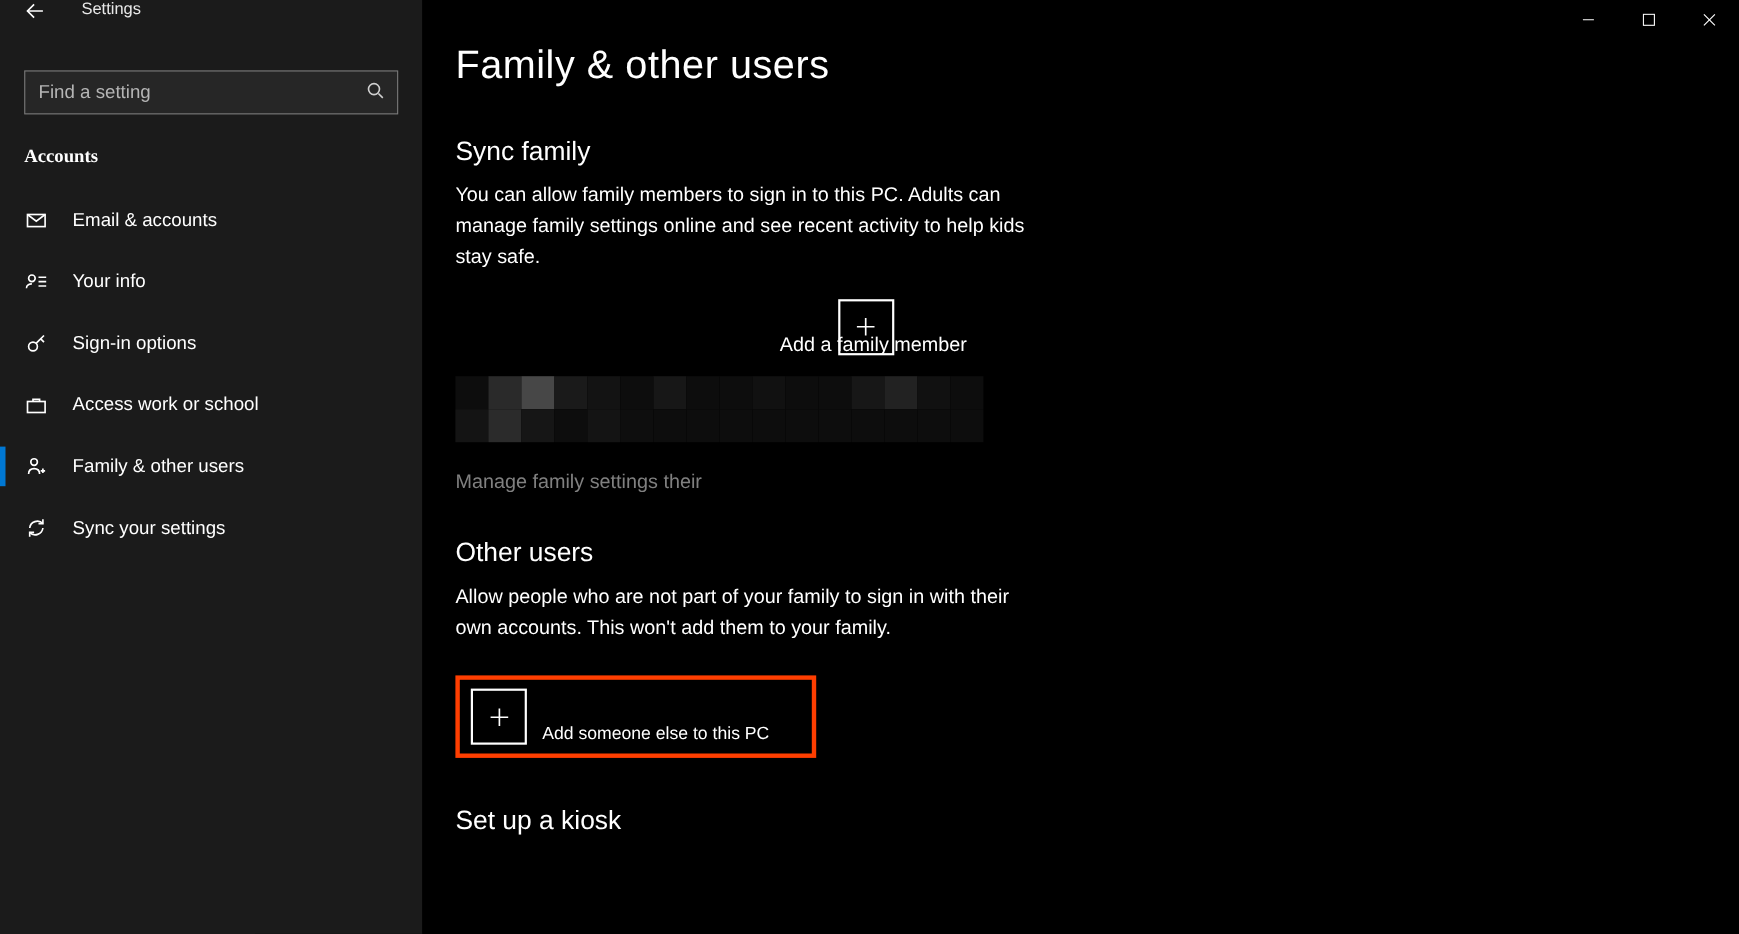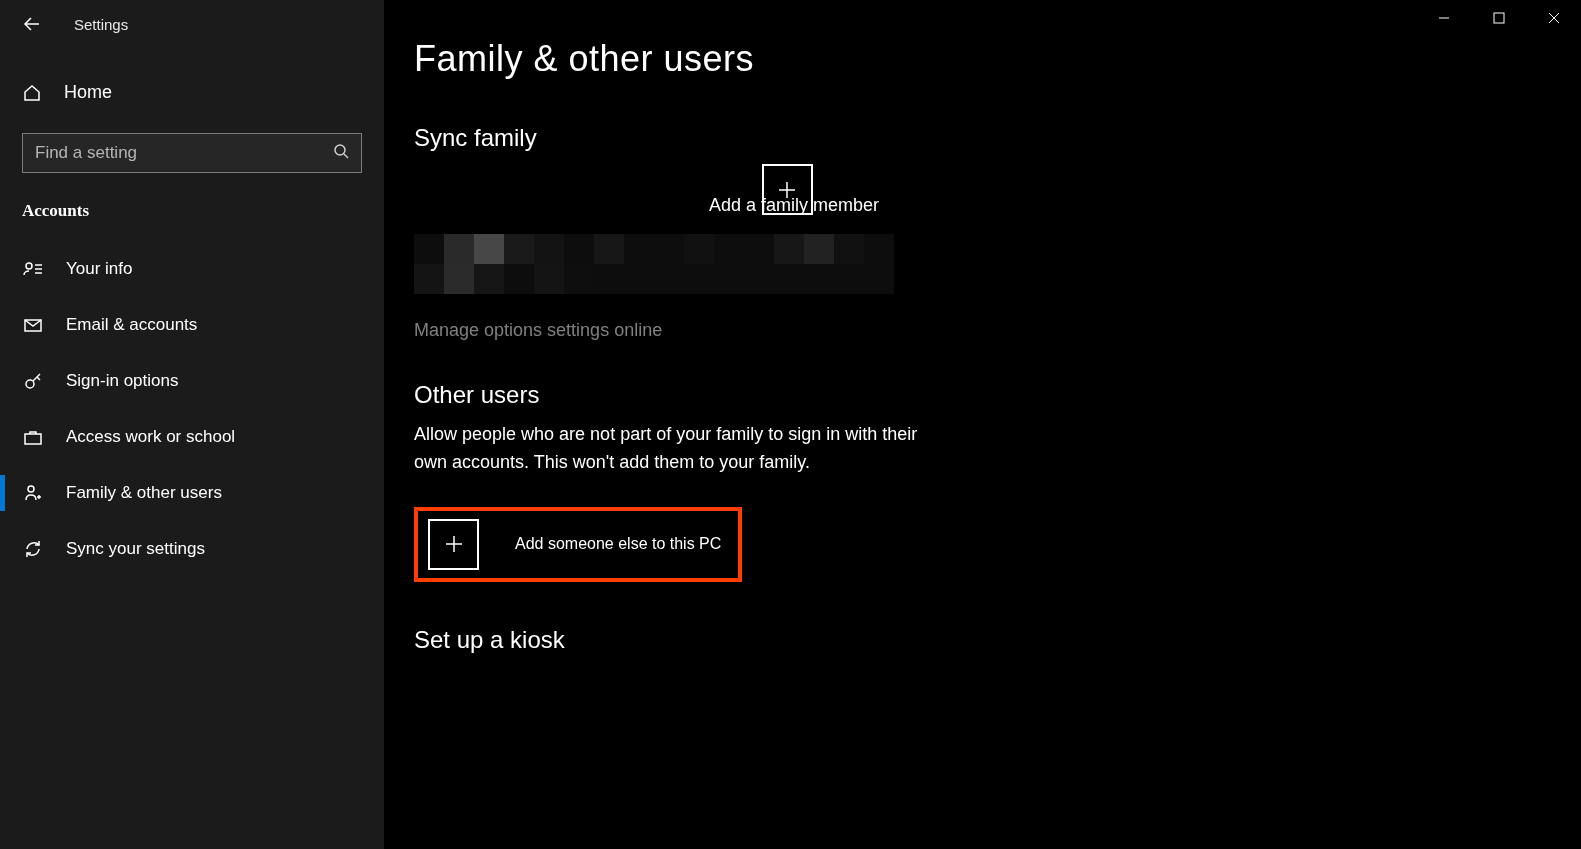--- a/index.html
+++ b/index.html
@@ -31,21 +31,21 @@
   
   .sidebar{
     position:absolute;
     left:0;top:0;
     width:384px;
     height:100%;
     background:#1b1b1b;
   }
   .sidebar-header{
     display:flex;
-    align-items:center;
+    align-items:flex-start;
     height:48px;
     padding-left:22px;
   }
   .sidebar-header .back{
     width:30px;
     display:flex;
     align-items:center;
     justify-content:flex-start;
     margin-right:22px;
   }
@@ -161,23 +161,22 @@
   .plus-box svg{stroke:#fff;}
   .add-row .label{
     font-size:18px;
     color:#fff;
     margin-top:-20px;
   }
   .highlight-box{
     border:4px solid #ff3e00;
     padding:8px 10px;
     display:inline-flex;
-    align-items:center;
+    align-items:flex-end;
     margin-top:6px;
-    gap:22px;
   }
   .highlight-box .plus-box{margin-right:14px;}
   .highlight-box .label{margin-top:0;}
   .blur-strip{
     display:flex;
     gap:0;
     margin-top:0;
     margin-bottom:26px;
   }
   .blur-strip span{
@@ -218,65 +217,59 @@
   <div class="sidebar-header">
     <div class="back">
       <svg width="20" height="20" viewBox="0 0 20 20" fill="none" stroke="#fff" stroke-width="1.5">
         <line x1="3" y1="10" x2="17" y2="10"></line>
         <polyline points="9,4 3,10 9,16"></polyline>
       </svg>
     </div>
     <div class="title">Settings</div>
   </div>
 
-  <div class="home-link">
-    <svg width="20" height="20" viewBox="0 0 20 20" fill="none" stroke="#fff" stroke-width="1.5">
-      <path d="M3 9 L10 3 L17 9 V17 H3 Z"></path>
-    </svg>
-    <span>Home</span>
-  </div>
 
   <div class="search-wrap">
     <input type="text" placeholder="Find a setting" style="">
     <span class="mag">
       <svg width="16" height="16" viewBox="0 0 16 16" fill="none" stroke="#cfcfcf" stroke-width="1.5">
         <circle cx="7" cy="7" r="5"></circle>
           <line x1="11" y1="11" x2="15" y2="15"></line>
       </svg>
     </span>
   </div>
 
   <div class="section-title">Accounts</div>
 
   <div class="nav-item">
     <span class="icon">
       <svg width="20" height="20" viewBox="0 0 20 20" fill="none" stroke="#fff" stroke-width="1.5">
+        <rect x="2" y="5" width="16" height="11"></rect>
+          <polyline points="2,5 10,11 18,5"></polyline>
+      </svg>
+    </span>
+    <span>Email &amp; accounts</span>
+  </div>
+
+  <div class="nav-item">
+    <span class="icon">
+      <svg width="20" height="20" viewBox="0 0 20 20" fill="none" stroke="#fff" stroke-width="1.5">
         <circle cx="6" cy="7" r="3"></circle>
           <path d="M1 16c0-3 3-4 5-4"></path>
         <line x1="12" y1="6" x2="19" y2="6"></line>
           <line x1="12" y1="10" x2="19" y2="10"></line>
           <line x1="12" y1="14" x2="19" y2="14"></line>
       </svg>
     </span>
     <span>Your info</span>
   </div>
 
   <div class="nav-item">
     <span class="icon">
       <svg width="20" height="20" viewBox="0 0 20 20" fill="none" stroke="#fff" stroke-width="1.5">
-        <rect x="2" y="5" width="16" height="11"></rect>
-          <polyline points="2,5 10,11 18,5"></polyline>
-      </svg>
-    </span>
-    <span>Email &amp; accounts</span>
-  </div>
-
-  <div class="nav-item">
-    <span class="icon">
-      <svg width="20" height="20" viewBox="0 0 20 20" fill="none" stroke="#fff" stroke-width="1.5">
         <circle cx="7" cy="13" r="4"></circle>
           <line x1="10" y1="10" x2="17" y2="3"></line>
           <line x1="14" y1="6" x2="17" y2="9"></line>
       </svg>
     </span>
     <span>Sign-in options</span>
   </div>
 
   <div class="nav-item">
     <span class="icon">
@@ -311,20 +304,21 @@
     </span>
     <span>Sync your settings</span>
   </div>
 </div>
 
 <div class="main">
   <div class="main-inner">
     <h1>Family &amp; other users</h1>
 
     <h2>Sync family</h2>
+    <p class="description">You can allow family members to sign in to this PC. Adults can manage family settings online and see recent activity to help kids stay safe.</p>
 
     <div class="add-row">
       <div class="plus-box">
         <svg width="24" height="24" viewBox="0 0 24 24" stroke-width="1.5">
             <line x1="12" y1="4" x2="12" y2="20"></line>
             <line x1="4" y1="12" x2="20" y2="12"></line>
           </svg>
       </div>
       <span class="label">Add a family member</span>
     </div>
@@ -360,21 +354,21 @@
         <span style="background:#0d0d0d"></span>
       <span style="background:#0d0d0d"></span>
         <span style="background:#0d0d0d"></span>
         <span style="background:#0d0d0d"></span>
       <span style="background:#0d0d0d"></span>
         <span style="background:#0d0d0d"></span>
         <span style="background:#0d0d0d"></span>
       <span style="background:#0d0d0d"></span>
     </div>
 
-    <a href="#" class="link">Manage options settings online</a>
+    <a href="#" class="link">Manage family settings their</a>
 
     <h2>Other users</h2>
     <p class="description">Allow people who are not part of your family to sign in with their own accounts. This won't add them to your family.</p>
 
     <div class="highlight-box" style="width:300px;">
       <div class="plus-box">
         <svg width="24" height="24" viewBox="0 0 24 24" stroke-width="1.5">
             <line x1="12" y1="4" x2="12" y2="20"></line>
             <line x1="4" y1="12" x2="20" y2="12"></line>
           </svg>

